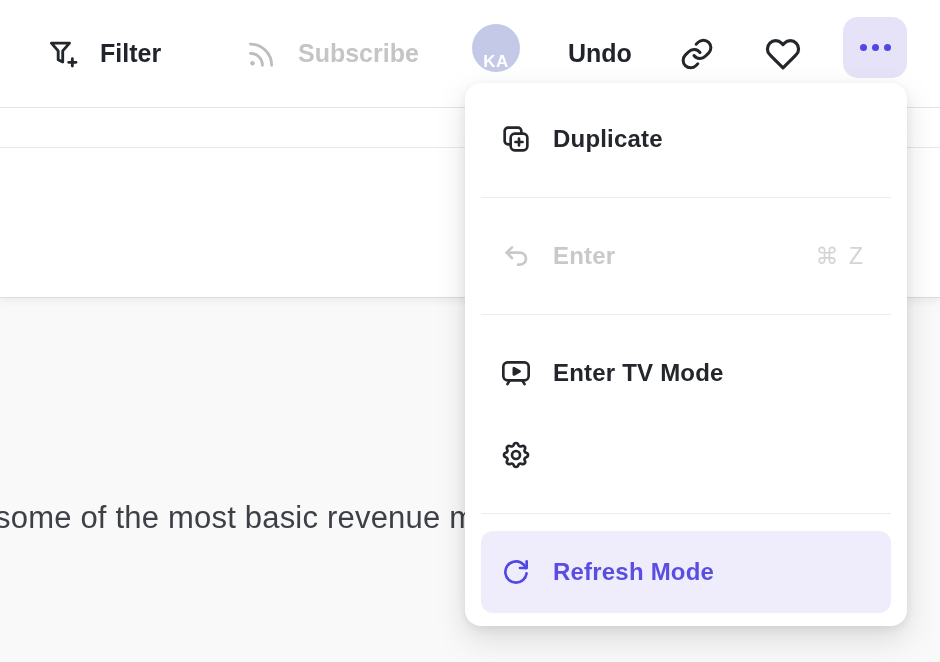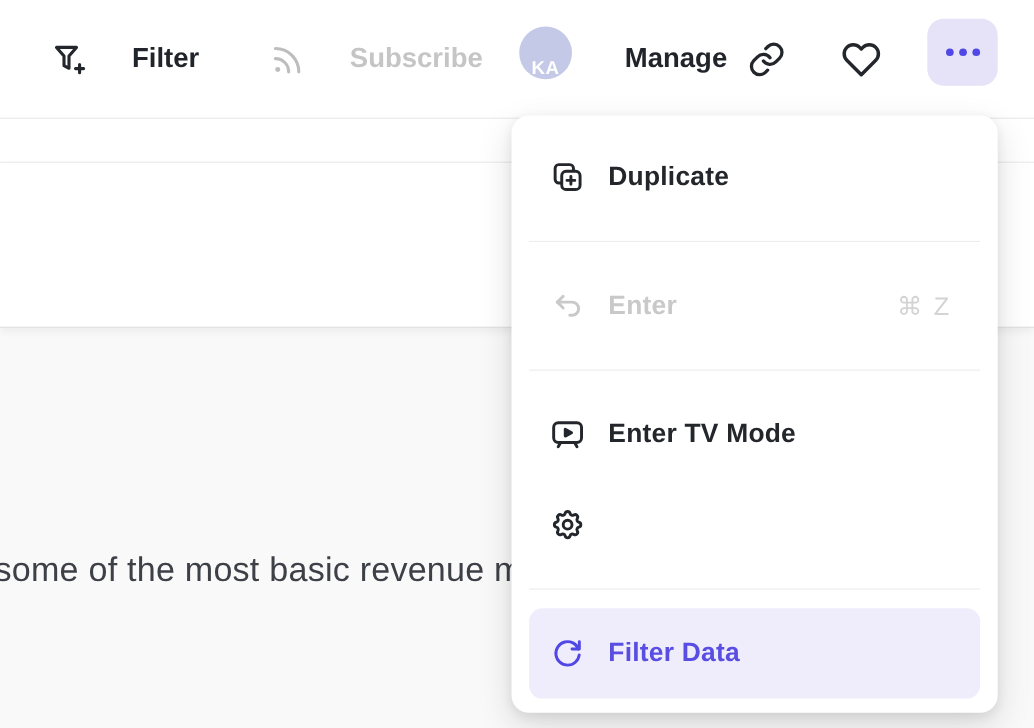--- a/index.html
+++ b/index.html
@@ -28,21 +28,21 @@
     position:absolute;left:0;top:298px;width:940px;height:364px;
     background:#f9f9f9;z-index:0;
   }
   .bg-paragraph{
     position:absolute;left:-5px;top:500px;white-space:nowrap;
     font-size:31px;color:#3d4147;letter-spacing:0.2px;z-index:1;
   }
 
   
   .tb-item{
-    position:absolute;top:0;height:107px;display:flex;align-items:center;gap:20px;
+    position:absolute;top:0;height:107px;display:flex;align-items:center;gap:0;
     cursor:pointer;z-index:2;
   }
   .tb-label{font-size:25px;font-weight:600;color:#21242a;}
   .tb-filter{left:46px;}
   .tb-subscribe{left:244px;}
   .tb-subscribe .tb-label{color:#c5c5c5;}
   .tb-share{left:568px;}
   .avatar{
     position:absolute;left:472px;top:24px;width:48px;height:48px;border-radius:50%;
     background:#c3c9e7;display:flex;align-items:flex-end;justify-content:center;
@@ -59,21 +59,21 @@
     z-index:2;cursor:pointer;
   }
   .dot{width:7px;height:7px;border-radius:50%;background:#5147e5;}
 
   svg{display:block;}
   .ic-dark{color:#23262b;}
   .ic-gray{color:#bdbdbd;}
 
   
   .dropdown{
-    position:absolute;left:465px;top:105px;width:442px;box-sizing:border-box;
+    position:absolute;left:465px;top:83px;width:442px;box-sizing:border-box;
     background:#ffffff;border-radius:16px;
     box-shadow:0 12px 32px rgba(0,0,0,0.13),0 3px 10px rgba(0,0,0,0.07);
     padding:15px 16px 13px 16px;z-index:10;
   }
   .menu-row{
     height:82px;display:flex;align-items:center;padding:0 18px;border-radius:12px;
     cursor:pointer;color:#23262b;
   }
   .menu-icon{width:34px;height:34px;margin-right:20px;display:flex;align-items:center;justify-content:center;flex:0 0 34px;}
   .menu-label{font-size:24px;font-weight:600;letter-spacing:0.2px;}
@@ -113,21 +113,21 @@
       </svg>
     </span>
     <span class="tb-label">Subscribe</span>
   </div>
 
   <div class="avatar">
     <span>KA</span>
   </div>
 
   <div class="tb-item tb-share">
-    <span class="tb-label">Manage</span>
+    <span class="tb-label">Undo</span>
   </div>
 
   <div class="icon-btn link">
     <span class="ic-dark">
       <svg width="36" height="36" viewBox="0 0 24 24" fill="none" stroke="currentColor" stroke-width="2" stroke-linecap="round" stroke-linejoin="round">
         <path d="M10 13a5 5 0 0 0 7.54.54l2.3-2.3a5 5 0 0 0-7.07-7.07l-1.32 1.31"></path>
         <path d="M14 11a5 5 0 0 0-7.54-.54l-2.3 2.3a5 5 0 0 0 7.07 7.07l1.31-1.31"></path>
       </svg>
     </span>
   </div>
@@ -196,17 +196,17 @@
 
     <div class="menu-divider"></div>
 
     <div class="menu-row highlight">
       <span class="menu-icon">
         <svg width="32" height="32" viewBox="0 0 24 24" fill="none" stroke="currentColor" stroke-width="2" stroke-linecap="round" stroke-linejoin="round">
           <path d="M19.933 13.041a8 8 0 1 1-9.925-8.788c3.899-1 7.935 1.007 9.425 4.747"></path>
           <path d="M20 4v5h-5"></path>
         </svg>
       </span>
-      <span class="menu-label">Filter Data</span>
+      <span class="menu-label">Refresh Mode</span>
     </div>
 
   </div>
 </div>
 
 </body></html>

